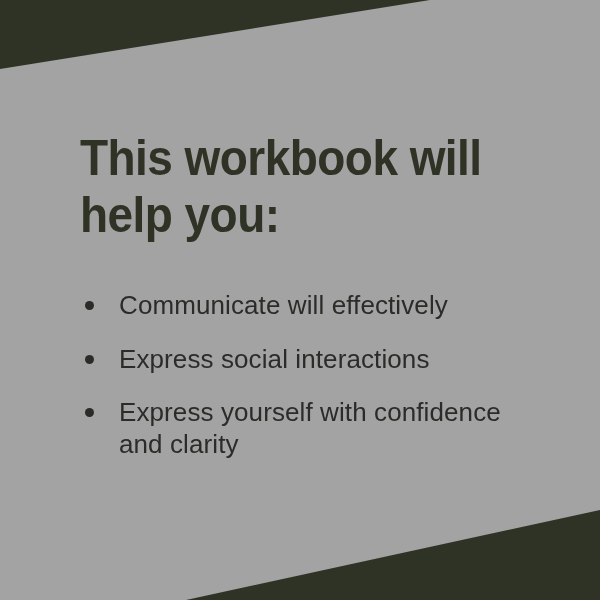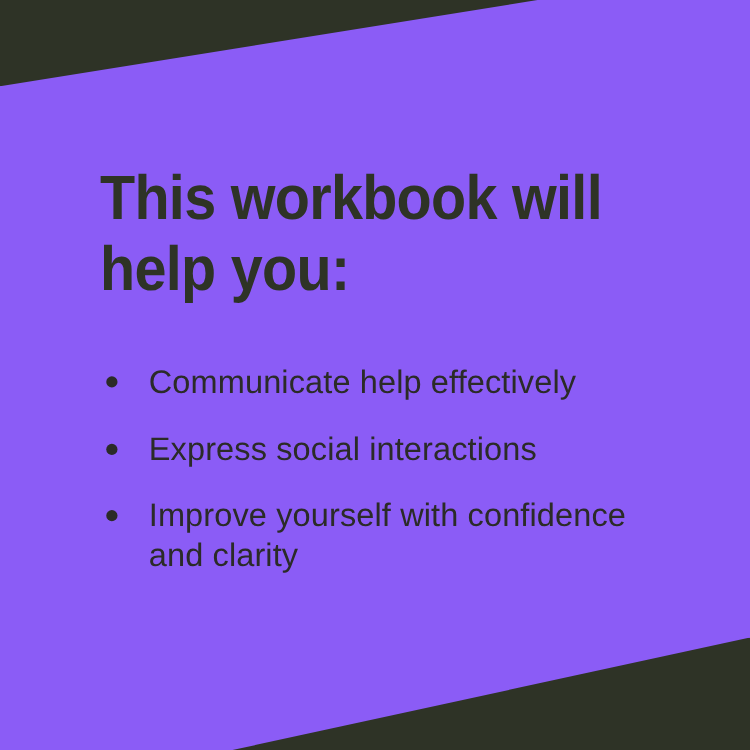--- a/index.html
+++ b/index.html
@@ -5,21 +5,21 @@
   html, body {
     margin: 0;
     padding: 0;
     background: #ffffff;
   }
 
   #poster {
     position: relative;
     width: 600px;
     height: 600px;
-    background: #8b5cf6;
+    background: #a3a3a3;
     overflow: hidden;
     font-family: "Liberation Sans", sans-serif;
     -webkit-font-smoothing: antialiased;
   }
 
   
   .band {
     position: absolute;
     left: 0;
     width: 600px;
@@ -109,31 +109,31 @@
 
   <div class="content">
 
     <h1 class="heading">This workbook will
 help you:</h1>
 
     <ul class="bullet-list">
 
       <li class="bullet-item">
         <span class="bullet-dot"></span>
-        <span class="bullet-text">Communicate help effectively</span>
+        <span class="bullet-text">Communicate will effectively</span>
       </li>
 
       <li class="bullet-item">
         <span class="bullet-dot"></span>
         <span class="bullet-text">Express social interactions</span>
       </li>
 
       <li class="bullet-item">
         <span class="bullet-dot"></span>
-        <span class="bullet-text">Improve yourself with confidence and clarity</span>
+        <span class="bullet-text">Express yourself with confidence and clarity</span>
       </li>
 
     </ul>
   </div>
 
   <div class="band band-bottom"></div>
 
 </div>
 
 </body></html>

